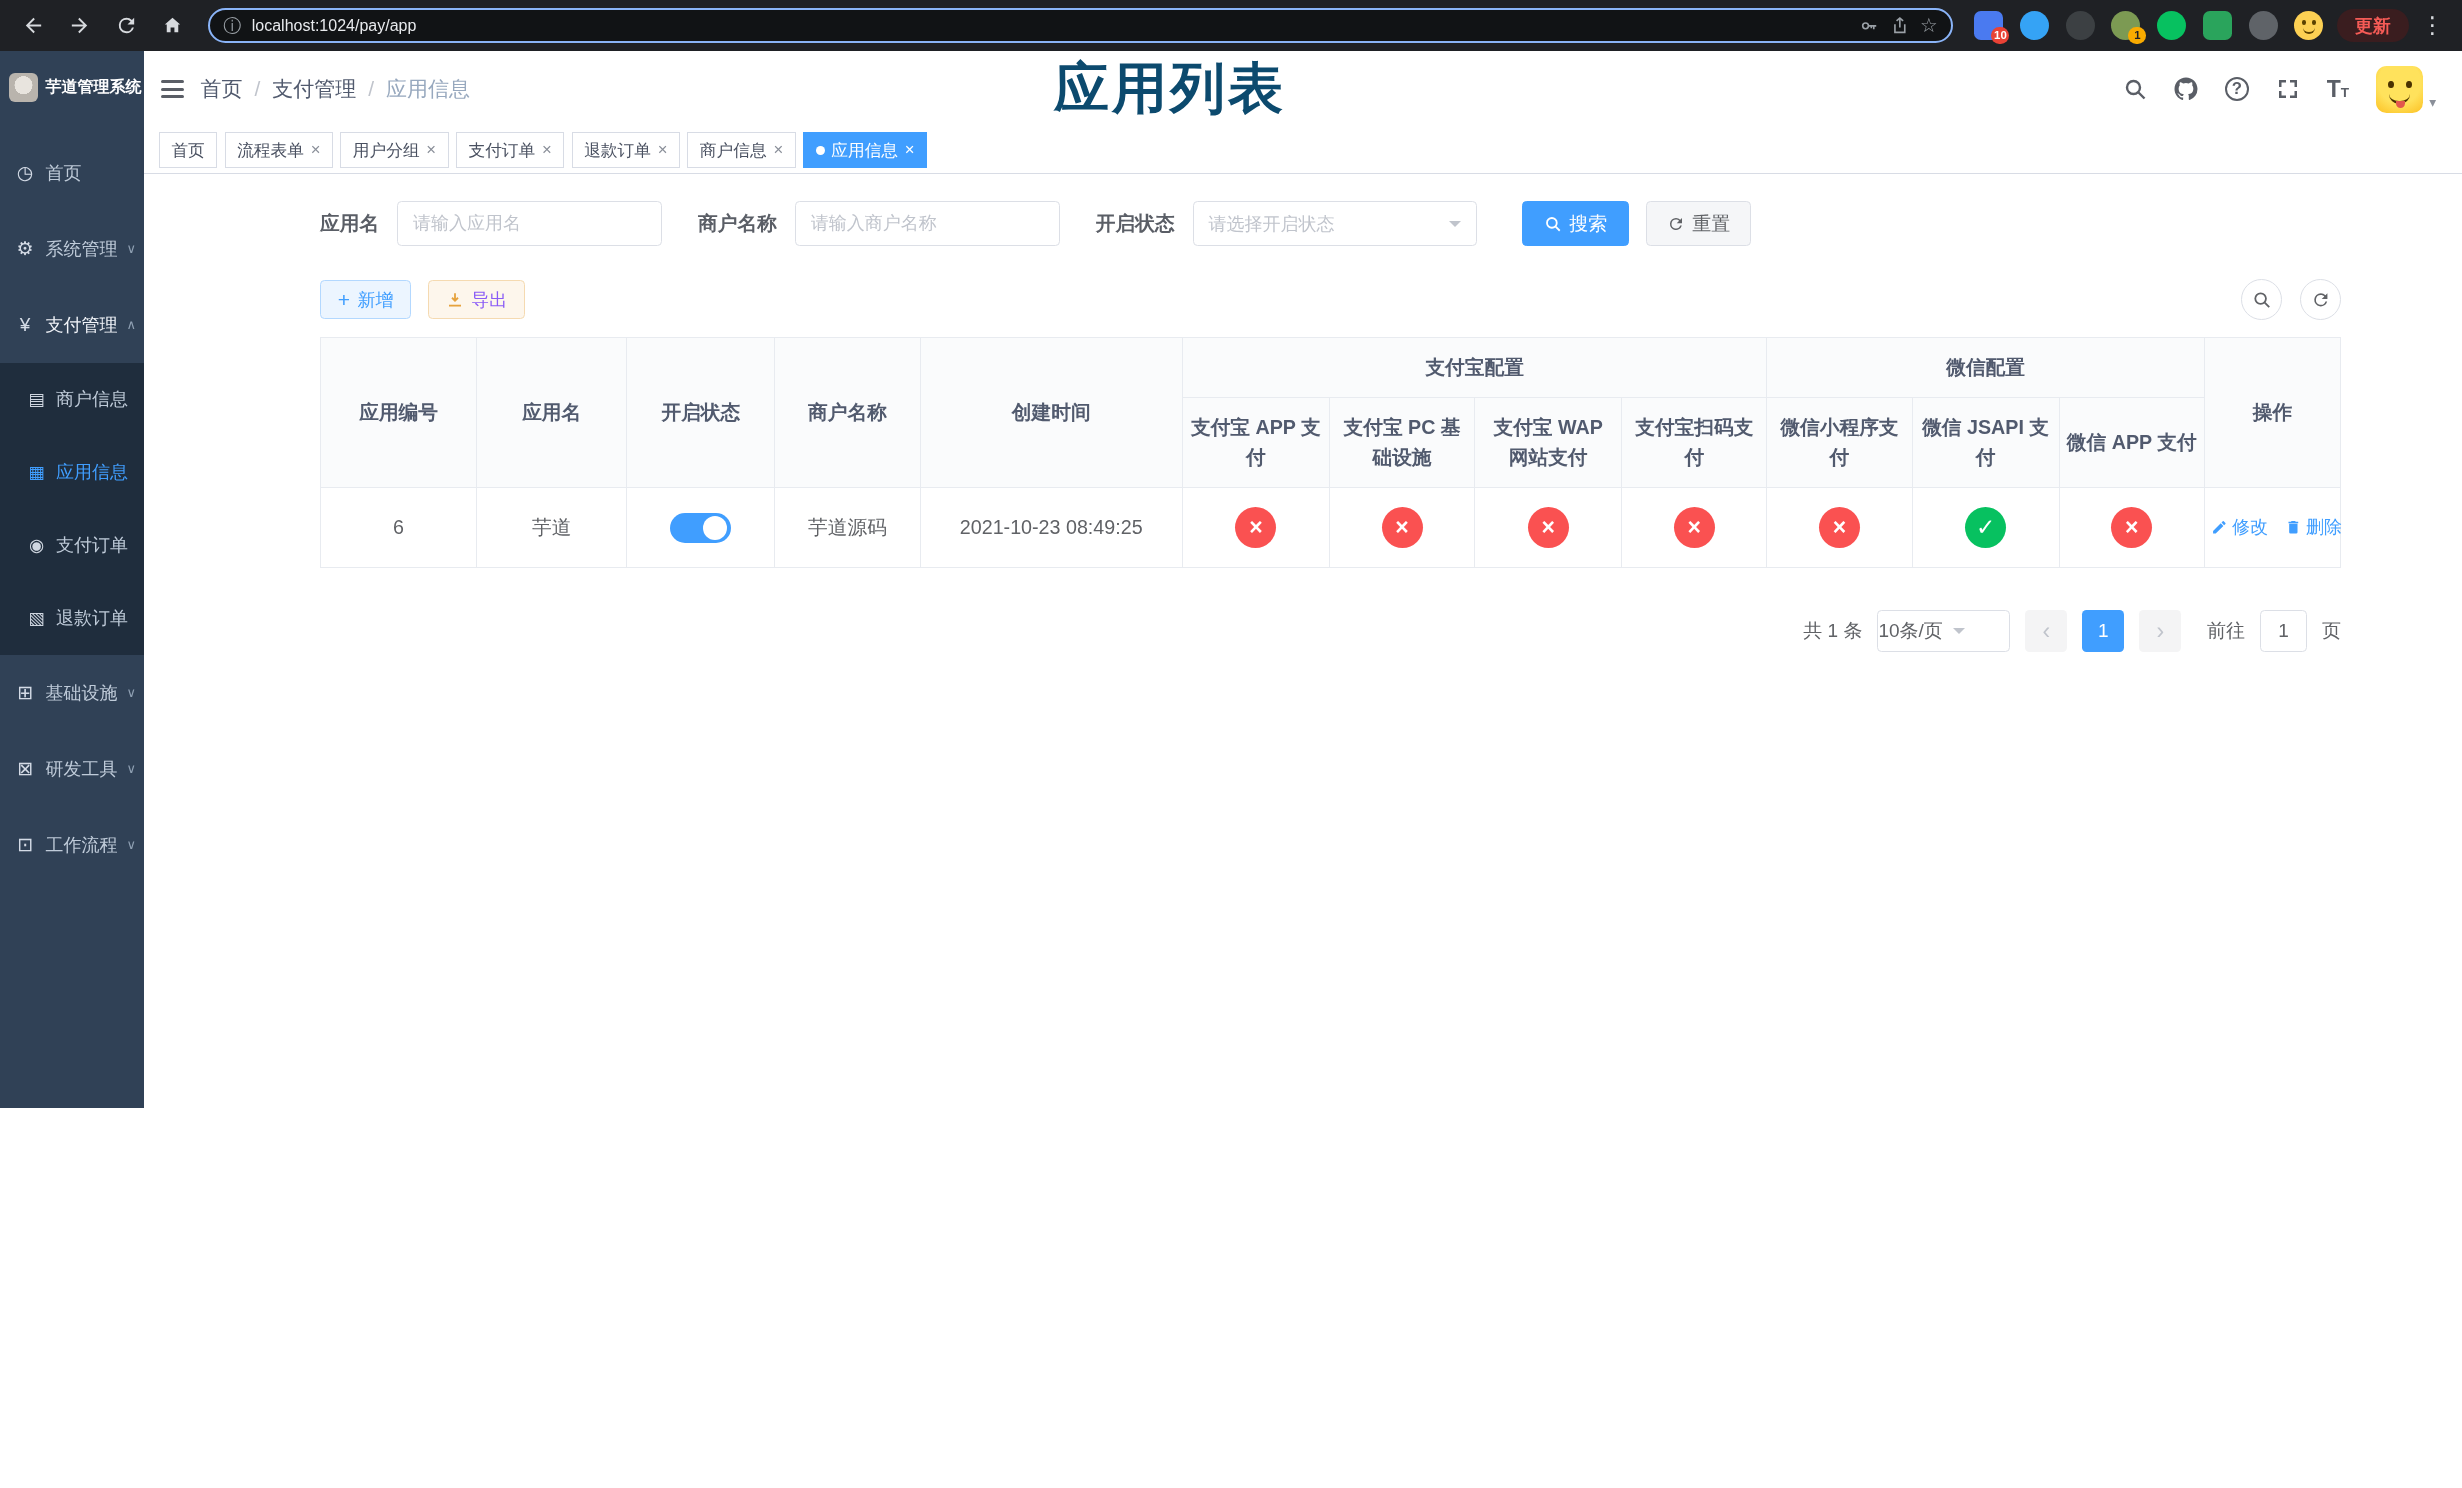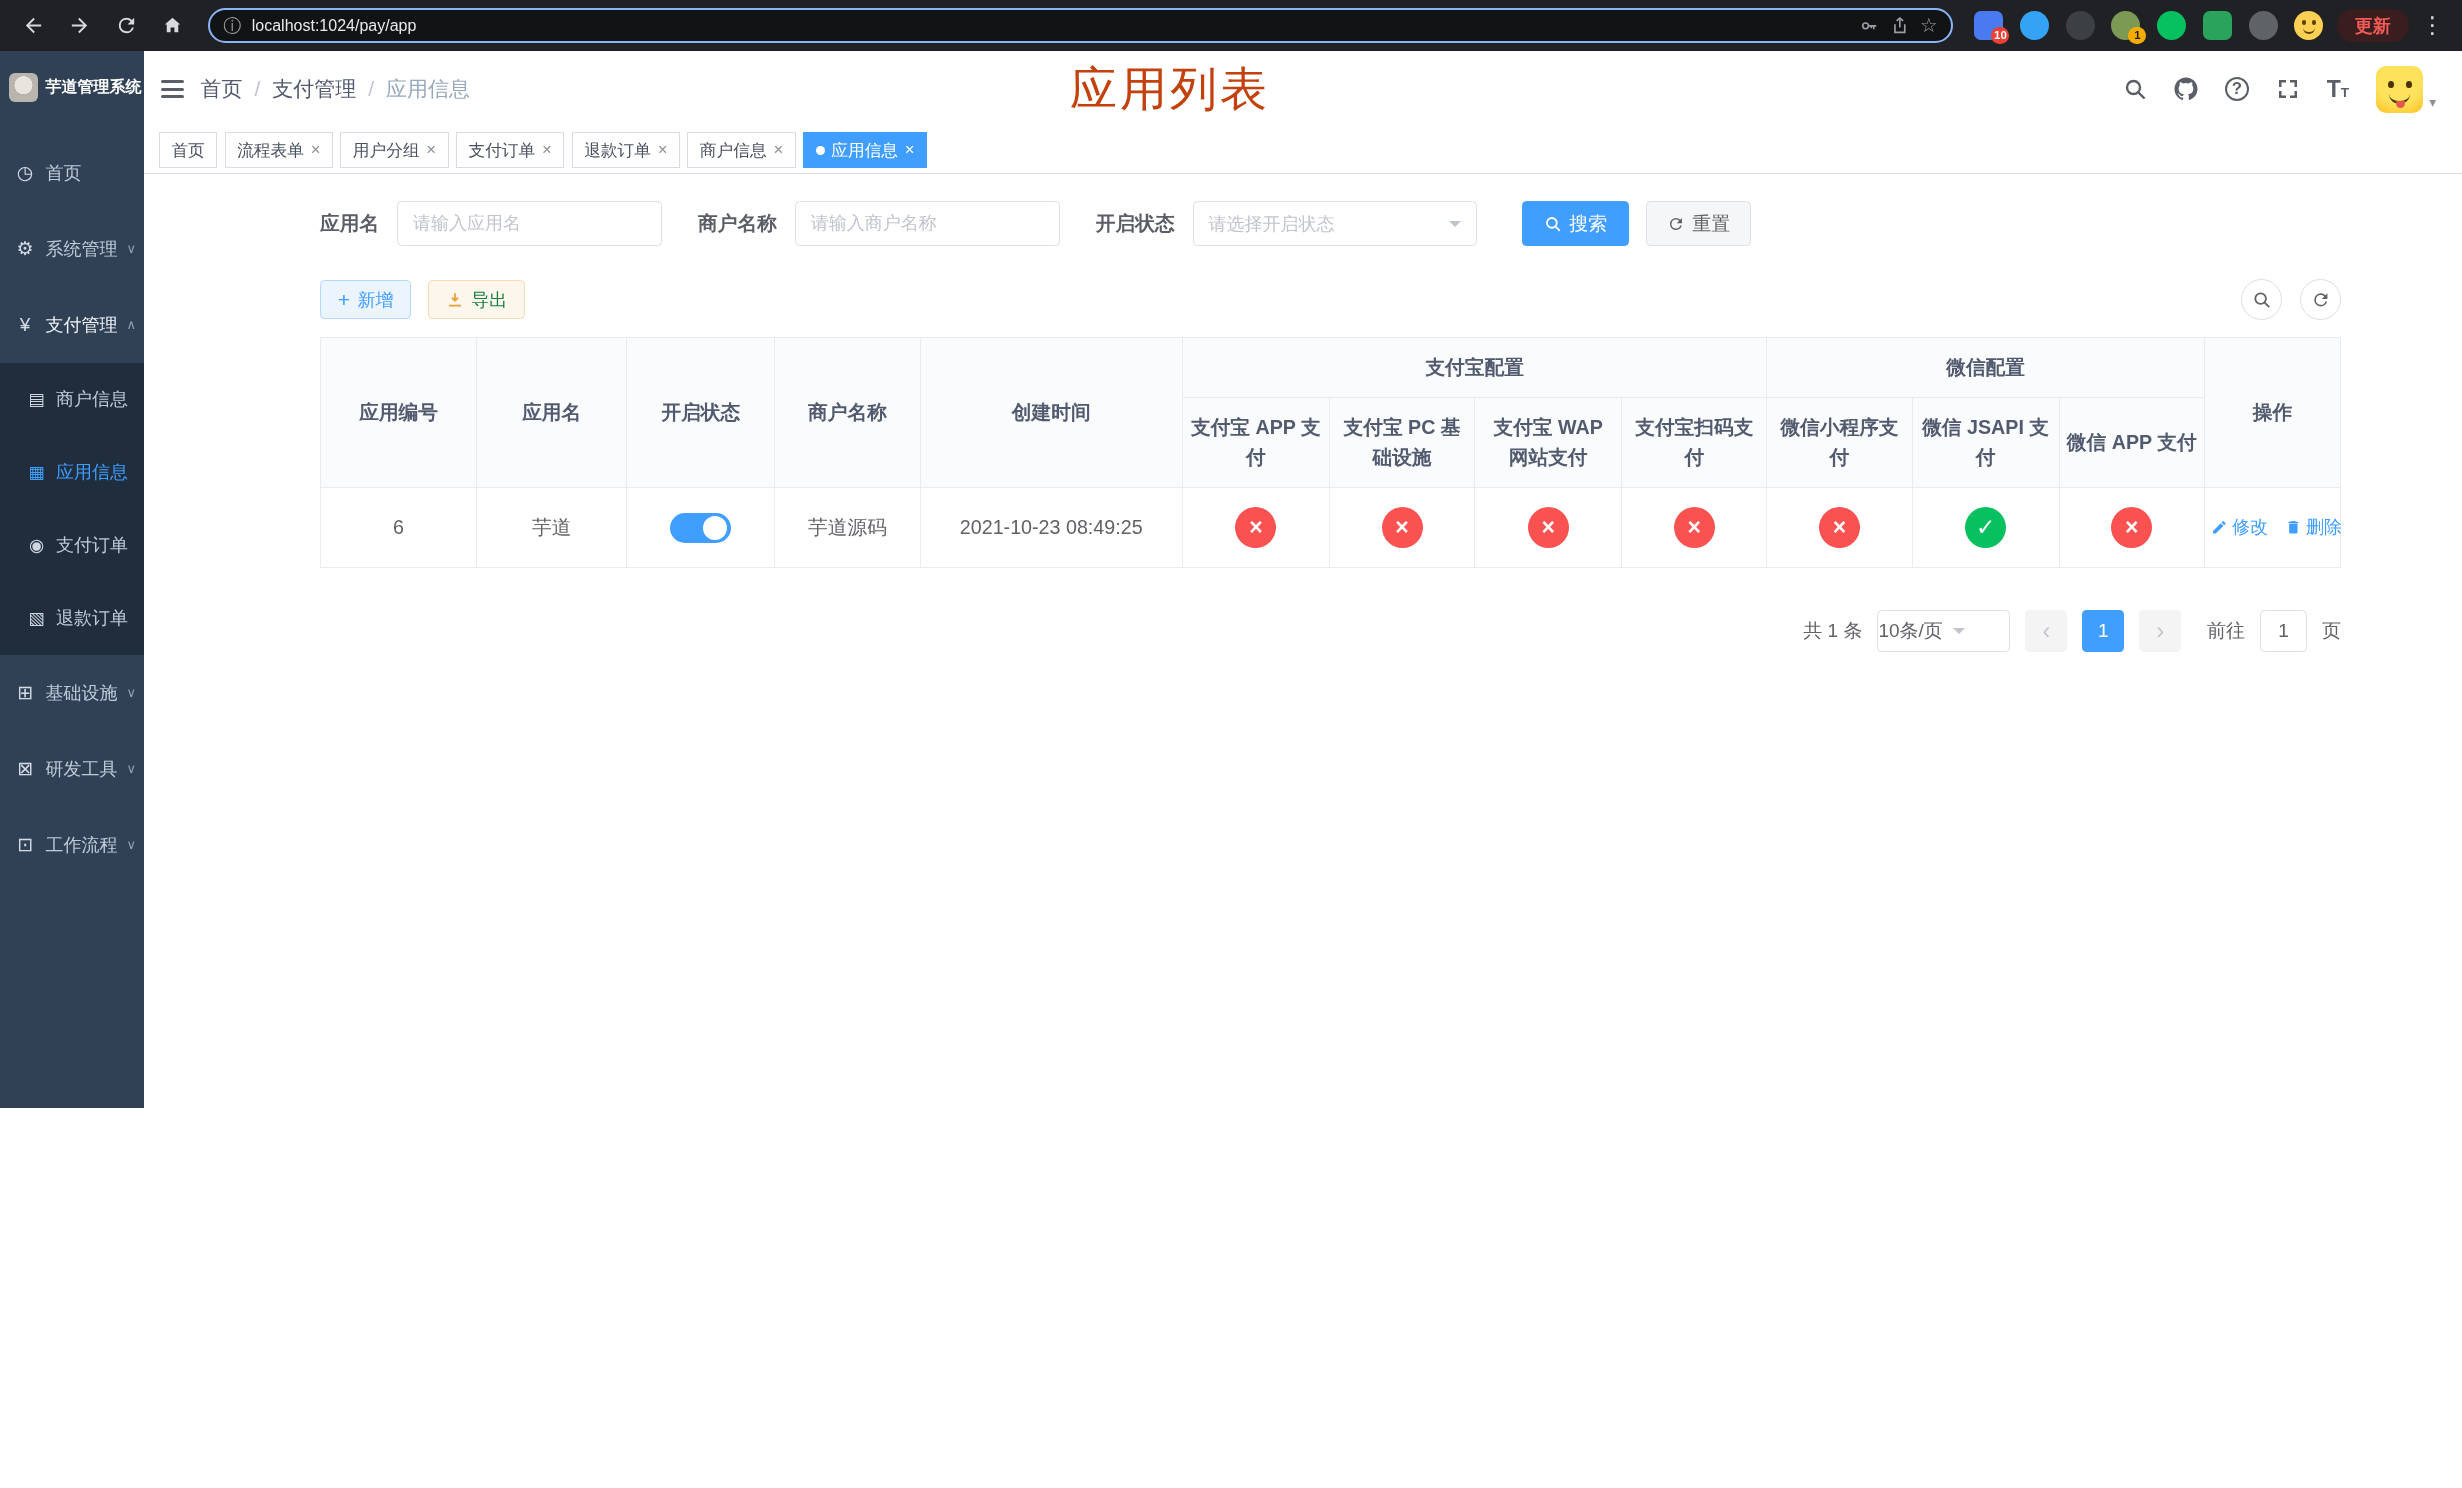--- a/index.html
+++ b/index.html
@@ -74,21 +74,21 @@
   
   .navbar { height: 76px; position: relative; display: flex; align-items: center;
     padding: 0 26px 0 16.7px; background: #fff; }
   .hamburger { width: 23px; display: flex; flex-direction: column; gap: 4.5px; padding: 3px 0; }
   .hamburger div { height: 3px; background: #5a5e66; border-radius: 1.5px; }
   .breadcrumb { display: flex; align-items: center; gap: 12px; margin-left: 16.7px; font-size: 21px; }
   .crumb { color: #515a6e; }
   .crumb.current { color: #97a8be; }
   .crumb-sep { color: #c0c4cc; }
   .page-title-overlay { position: absolute; left: 1026px; top: 50%; transform: translate(-50%, -50%);
-    font-size: 47px; font-weight: normal; color: #c2410c; letter-spacing: 3px; white-space: nowrap; }
+    font-size: 55px; font-weight: bold; color: #0c4a6e; letter-spacing: 3px; white-space: nowrap; }
   .nav-actions { margin-left: auto; display: flex; align-items: center; gap: 27px; }
   .nav-actions svg { width: 24px; height: 24px; fill: #5a5e66; display: block; }
   .q-circle { width: 24px; height: 24px; border: 2.3px solid #5a5e66; border-radius: 50%;
     color: #5a5e66; font-size: 16.7px; font-weight: bold; display: flex; align-items: center; justify-content: center; }
   .font-ic { color: #5a5e66; font-weight: bold; font-size: 23px; line-height: 1; }
   .font-ic small { font-size: 13.6px; }
   .avatar-wrap { display: flex; align-items: flex-end; gap: 6px; }
   .avatar { width: 47px; height: 47px; border-radius: 10.6px; position: relative;
     background: radial-gradient(circle at 50% 35%, #ffe25c 0 55%, #fcc021 100%); }
   .avatar .eye { position: absolute; top: 15px; width: 6px; height: 7.6px; border-radius: 50%; background: #4a3200; }
@@ -132,21 +132,21 @@
   .btn-search svg { width: 18px; height: 18px; stroke: #fff; fill: none; stroke-width: 2.4; }
   .btn-reset { height: 45px; padding: 0 19.7px; background: #f5f6f8; color: #606266; font-size: 19px;
     border: 0.8px solid #dcdfe6; margin-left: 16.7px; }
   .btn-reset svg { width: 18px; height: 18px; fill: #606266; }
 
   .toolbar-row { display: flex; align-items: center; margin-bottom: 16.7px; }
   .btn-add { height: 39px; padding: 0 16.7px; background: #ecf5ff; border: 0.8px solid #b3d8ff;
     color: #409eff; font-size: 18px; }
   .btn-add .plus { font-size: 21px; line-height: 1; }
   .btn-export { height: 39px; padding: 0 16.7px; background: #fdf6ec; border: 0.8px solid #f5dab1;
-    color: #15803d; font-size: 18px; margin-left: 16.7px; }
+    color: #8b5cf6; font-size: 18px; margin-left: 16.7px; }
   .btn-export svg { width: 18px; height: 18px; stroke: #e6a23c; fill: none; stroke-width: 2.4; }
   .toolbar-right { margin-left: auto; display: flex; gap: 18px; }
   .circle-btn { width: 41px; height: 41px; border-radius: 50%; border: 0.8px solid #dcdfe6;
     background: #fff; display: flex; align-items: center; justify-content: center; cursor: pointer; }
   .circle-btn svg { width: 19.7px; height: 19.7px; stroke: #606266; fill: none; stroke-width: 2.2; }
   .circle-btn .rf { fill: #606266; stroke: none; }
 
   
   table.grid { width: 100%; border-collapse: collapse; table-layout: fixed; font-size: 19.7px; }
   table.grid th, table.grid td { border: 0.8px solid #e8ebf0; text-align: center; vertical-align: middle; }

